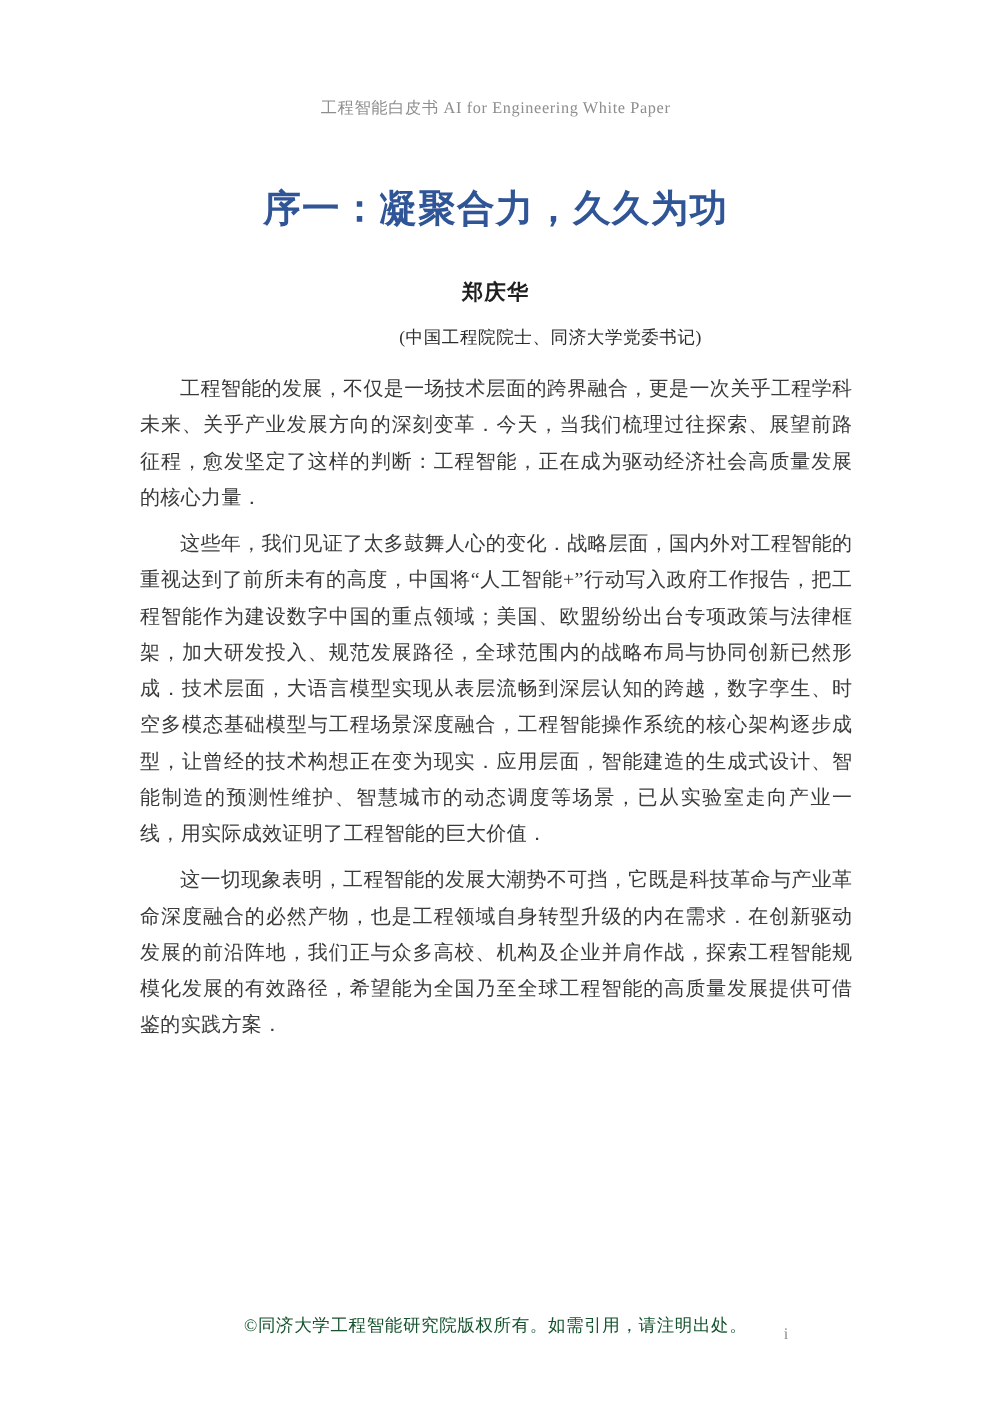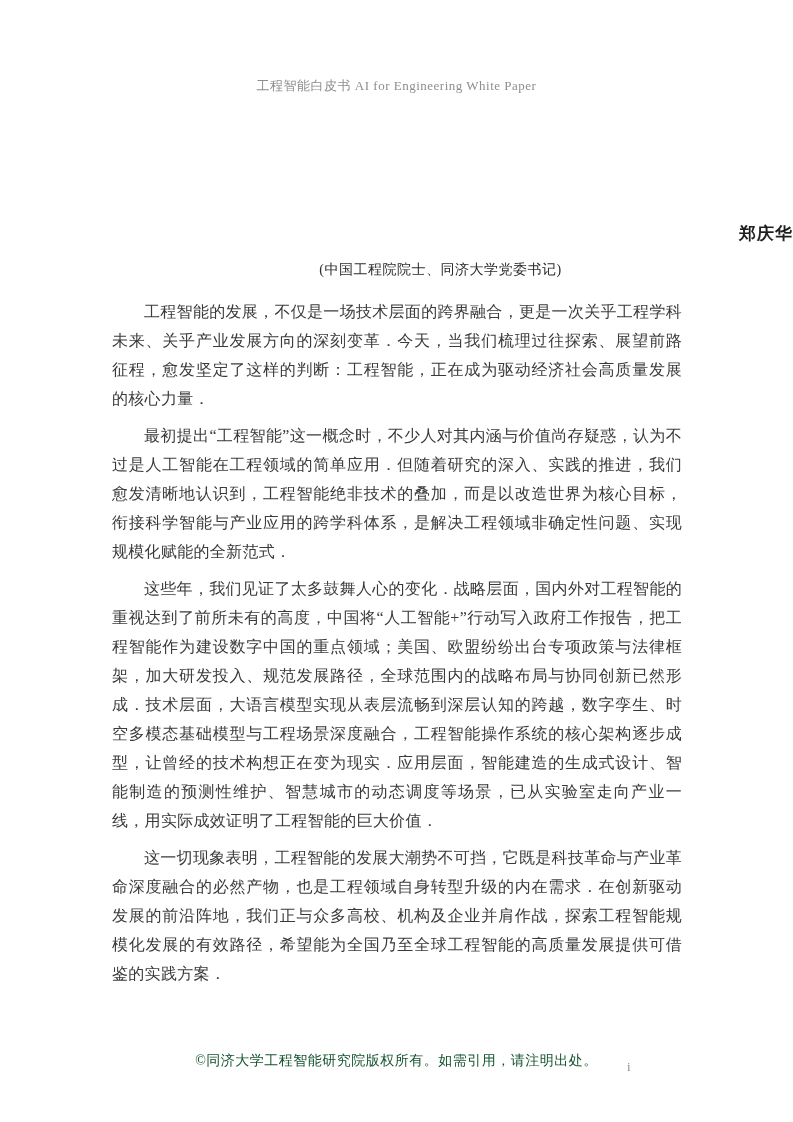--- a/index.html
+++ b/index.html
@@ -37,21 +37,21 @@
     font-size: 30px;
     font-weight: bold;
     letter-spacing: 1px;
     color: #2F5597;
   }
   .author-name {
     position: absolute;
     top: 206px;
     left: 0;
     width: 100%;
-    text-align: right;
+    text-align: center;
     font-size: 17px;
     font-weight: bold;
     color: #1f1f1f;
     letter-spacing: 1px;
   }
   .author-affiliation {
     position: absolute;
     top: 245px;
     left: 0;
     width: 100%;
@@ -95,28 +95,28 @@
     color: #8e8e8e;
   }
 </style>
 </head>
 <body>
 
 <div class="page">
 
   <div class="running-header">工程智能白皮书 AI for Engineering White Paper</div>
 
+  <h1 class="doc-title">序一：凝聚合力，久久为功</h1>
 
   <div class="author-name">郑庆华</div>
 
   <div class="author-affiliation">(中国工程院院士、同济大学党委书记)</div>
 
   <div class="body-text">
     <p>工程智能的发展，不仅是一场技术层面的跨界融合，更是一次关乎工程学科未来、关乎产业发展方向的深刻变革．今天，当我们梳理过往探索、展望前路征程，愈发坚定了这样的判断：工程智能，正在成为驱动经济社会高质量发展的核心力量．</p>
-    <p>最初提出“工程智能”这一概念时，不少人对其内涵与价值尚存疑惑，认为不过是人工智能在工程领域的简单应用．但随着研究的深入、实践的推进，我们愈发清晰地认识到，工程智能绝非技术的叠加，而是以改造世界为核心目标，衔接科学智能与产业应用的跨学科体系，是解决工程领域非确定性问题、实现规模化赋能的全新范式．</p>
     <p>这些年，我们见证了太多鼓舞人心的变化．战略层面，国内外对工程智能的重视达到了前所未有的高度，中国将“人工智能+”行动写入政府工作报告，把工程智能作为建设数字中国的重点领域；美国、欧盟纷纷出台专项政策与法律框架，加大研发投入、规范发展路径，全球范围内的战略布局与协同创新已然形成．技术层面，大语言模型实现从表层流畅到深层认知的跨越，数字孪生、时空多模态基础模型与工程场景深度融合，工程智能操作系统的核心架构逐步成型，让曾经的技术构想正在变为现实．应用层面，智能建造的生成式设计、智能制造的预测性维护、智慧城市的动态调度等场景，已从实验室走向产业一线，用实际成效证明了工程智能的巨大价值．</p>
     <p>这一切现象表明，工程智能的发展大潮势不可挡，它既是科技革命与产业革命深度融合的必然产物，也是工程领域自身转型升级的内在需求．在创新驱动发展的前沿阵地，我们正与众多高校、机构及企业并肩作战，探索工程智能规模化发展的有效路径，希望能为全国乃至全球工程智能的高质量发展提供可借鉴的实践方案．</p>
   </div>
 
   <div class="footer-copyright">©同济大学工程智能研究院版权所有。如需引用，请注明出处。</div>
 
   <div class="page-number">i</div>
 
 </div>
 

